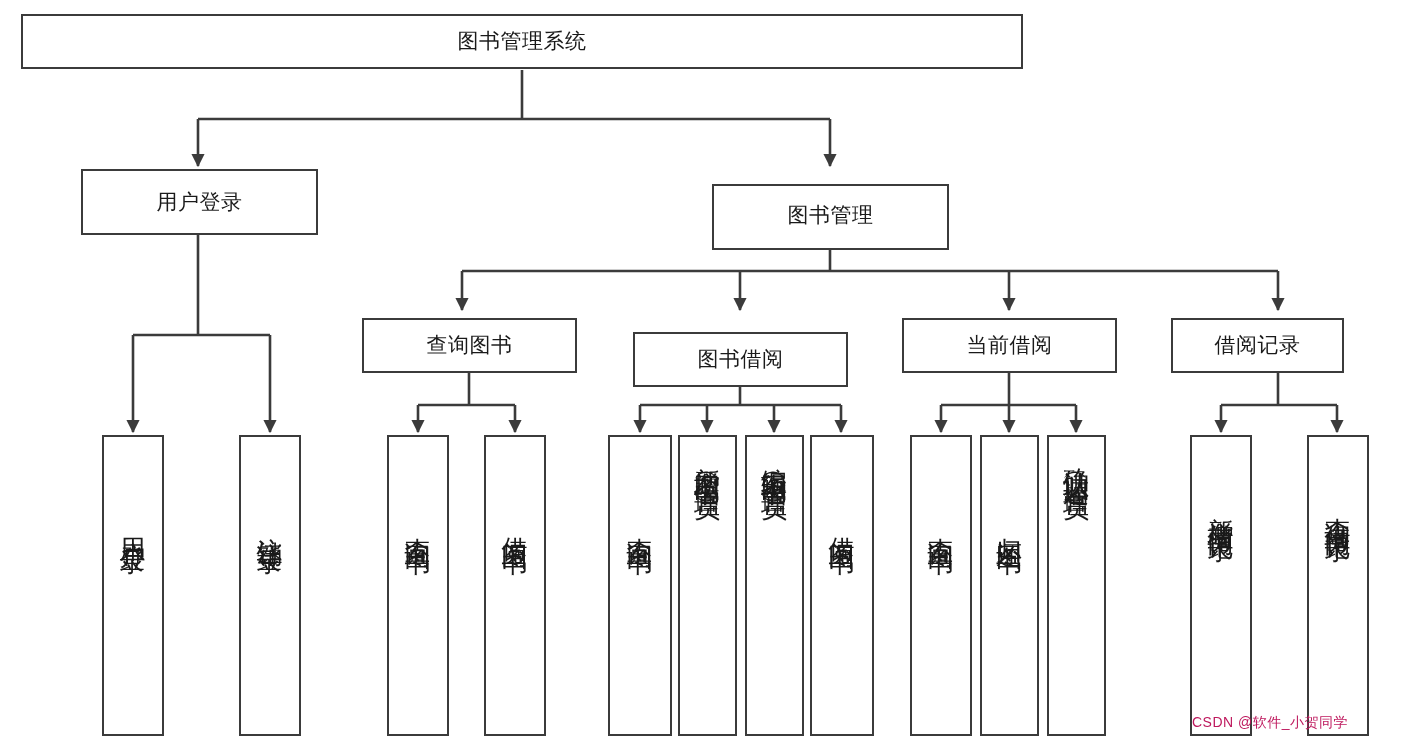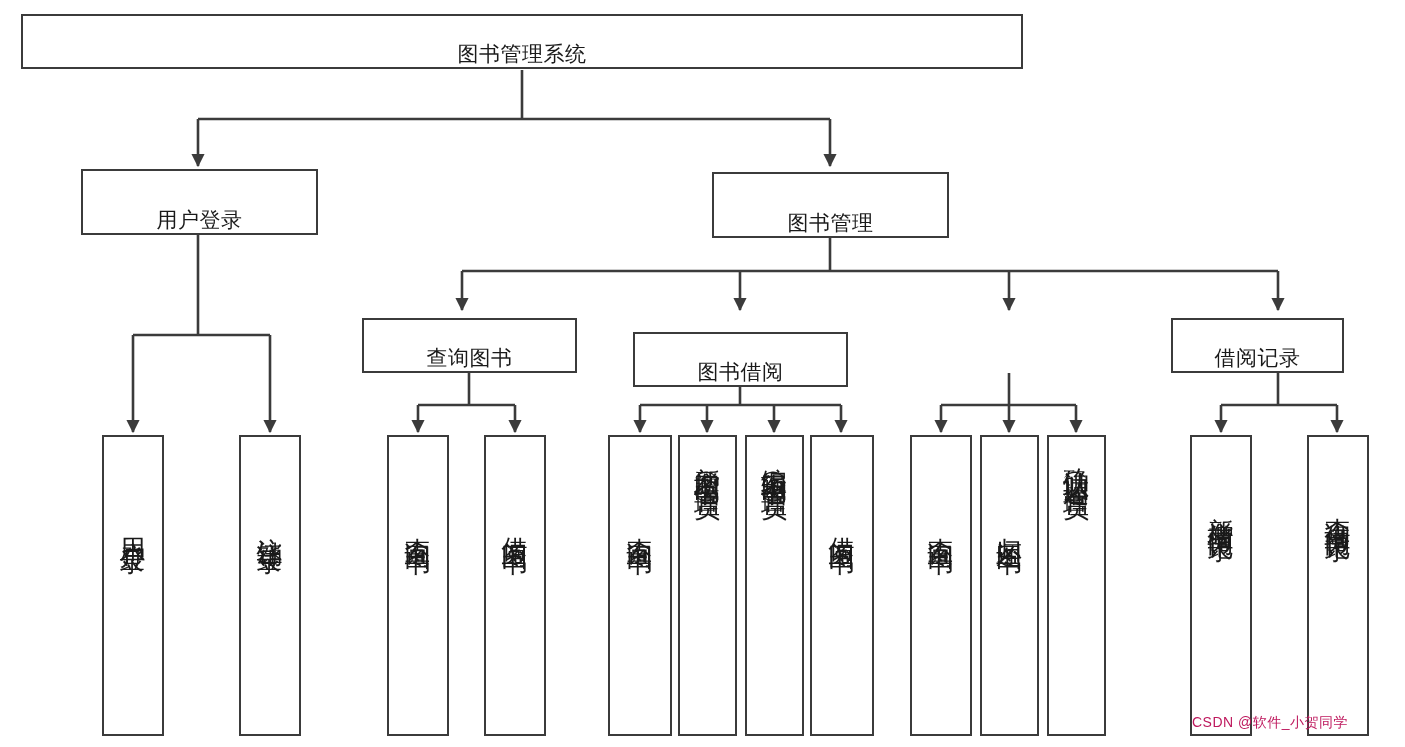--- a/index.html
+++ b/index.html
@@ -24,21 +24,21 @@
     width: 1405px;
     height: 747px;
     pointer-events: none;
   }
   .node {
     position: absolute;
     box-sizing: border-box;
     border: 2.5px solid #3b3b3b;
     background: #ffffff;
     display: flex;
-    align-items: flex-end;
+    align-items: center;
     justify-content: center;
     color: #1a1a1a;
   }
   .node-label {
     display: block;
     text-align: center;
     line-height: 1.18;
     white-space: nowrap;
   }
   .node.horizontal .node-label {
@@ -134,30 +134,33 @@
     </g>
   </svg>
 
   <div class="node root horizontal" style="left:21px; top:14px; width:1002px; height:55px;">
     <span class="node-label">图书管理系统</span>
   </div>
 
   <div class="node horizontal" style="left:81px; top:169px; width:237px; height:66px;">
     <span class="node-label">用户登录</span>
   </div>
-  <div class="node horizontal" style="left:712px; top:172px; width:237px; height:66px;">
+  <div class="node horizontal" style="left:712px; top:184px; width:237px; height:66px;font-family:Liberation Mono, monospace;">
     <span class="node-label">图书管理</span>
   </div>
 
   <div class="node horizontal" style="left:362px; top:318px; width:215px; height:55px;">
     <span class="node-label">查询图书</span>
   </div>
   <div class="node horizontal" style="left:633px; top:332px; width:215px; height:55px;">
     <span class="node-label">图书借阅</span>
   </div>
+  <div class="node horizontal" style="left:902px; top:318px; width:215px; height:55px;">
+    <span class="node-label">当前借阅</span>
+  </div>
   <div class="node horizontal" style="left:1171px; top:318px; width:173px; height:55px;">
     <span class="node-label">借阅记录</span>
   </div>
 
   <div class="node vertical mid" style="left:102px; top:435px; width:62px; height:301px;">
     <span class="node-label">用户登录</span>
   </div>
   <div class="node vertical mid" style="left:239px; top:435px; width:62px; height:301px;">
     <span class="node-label">注销登录</span>
   </div>

